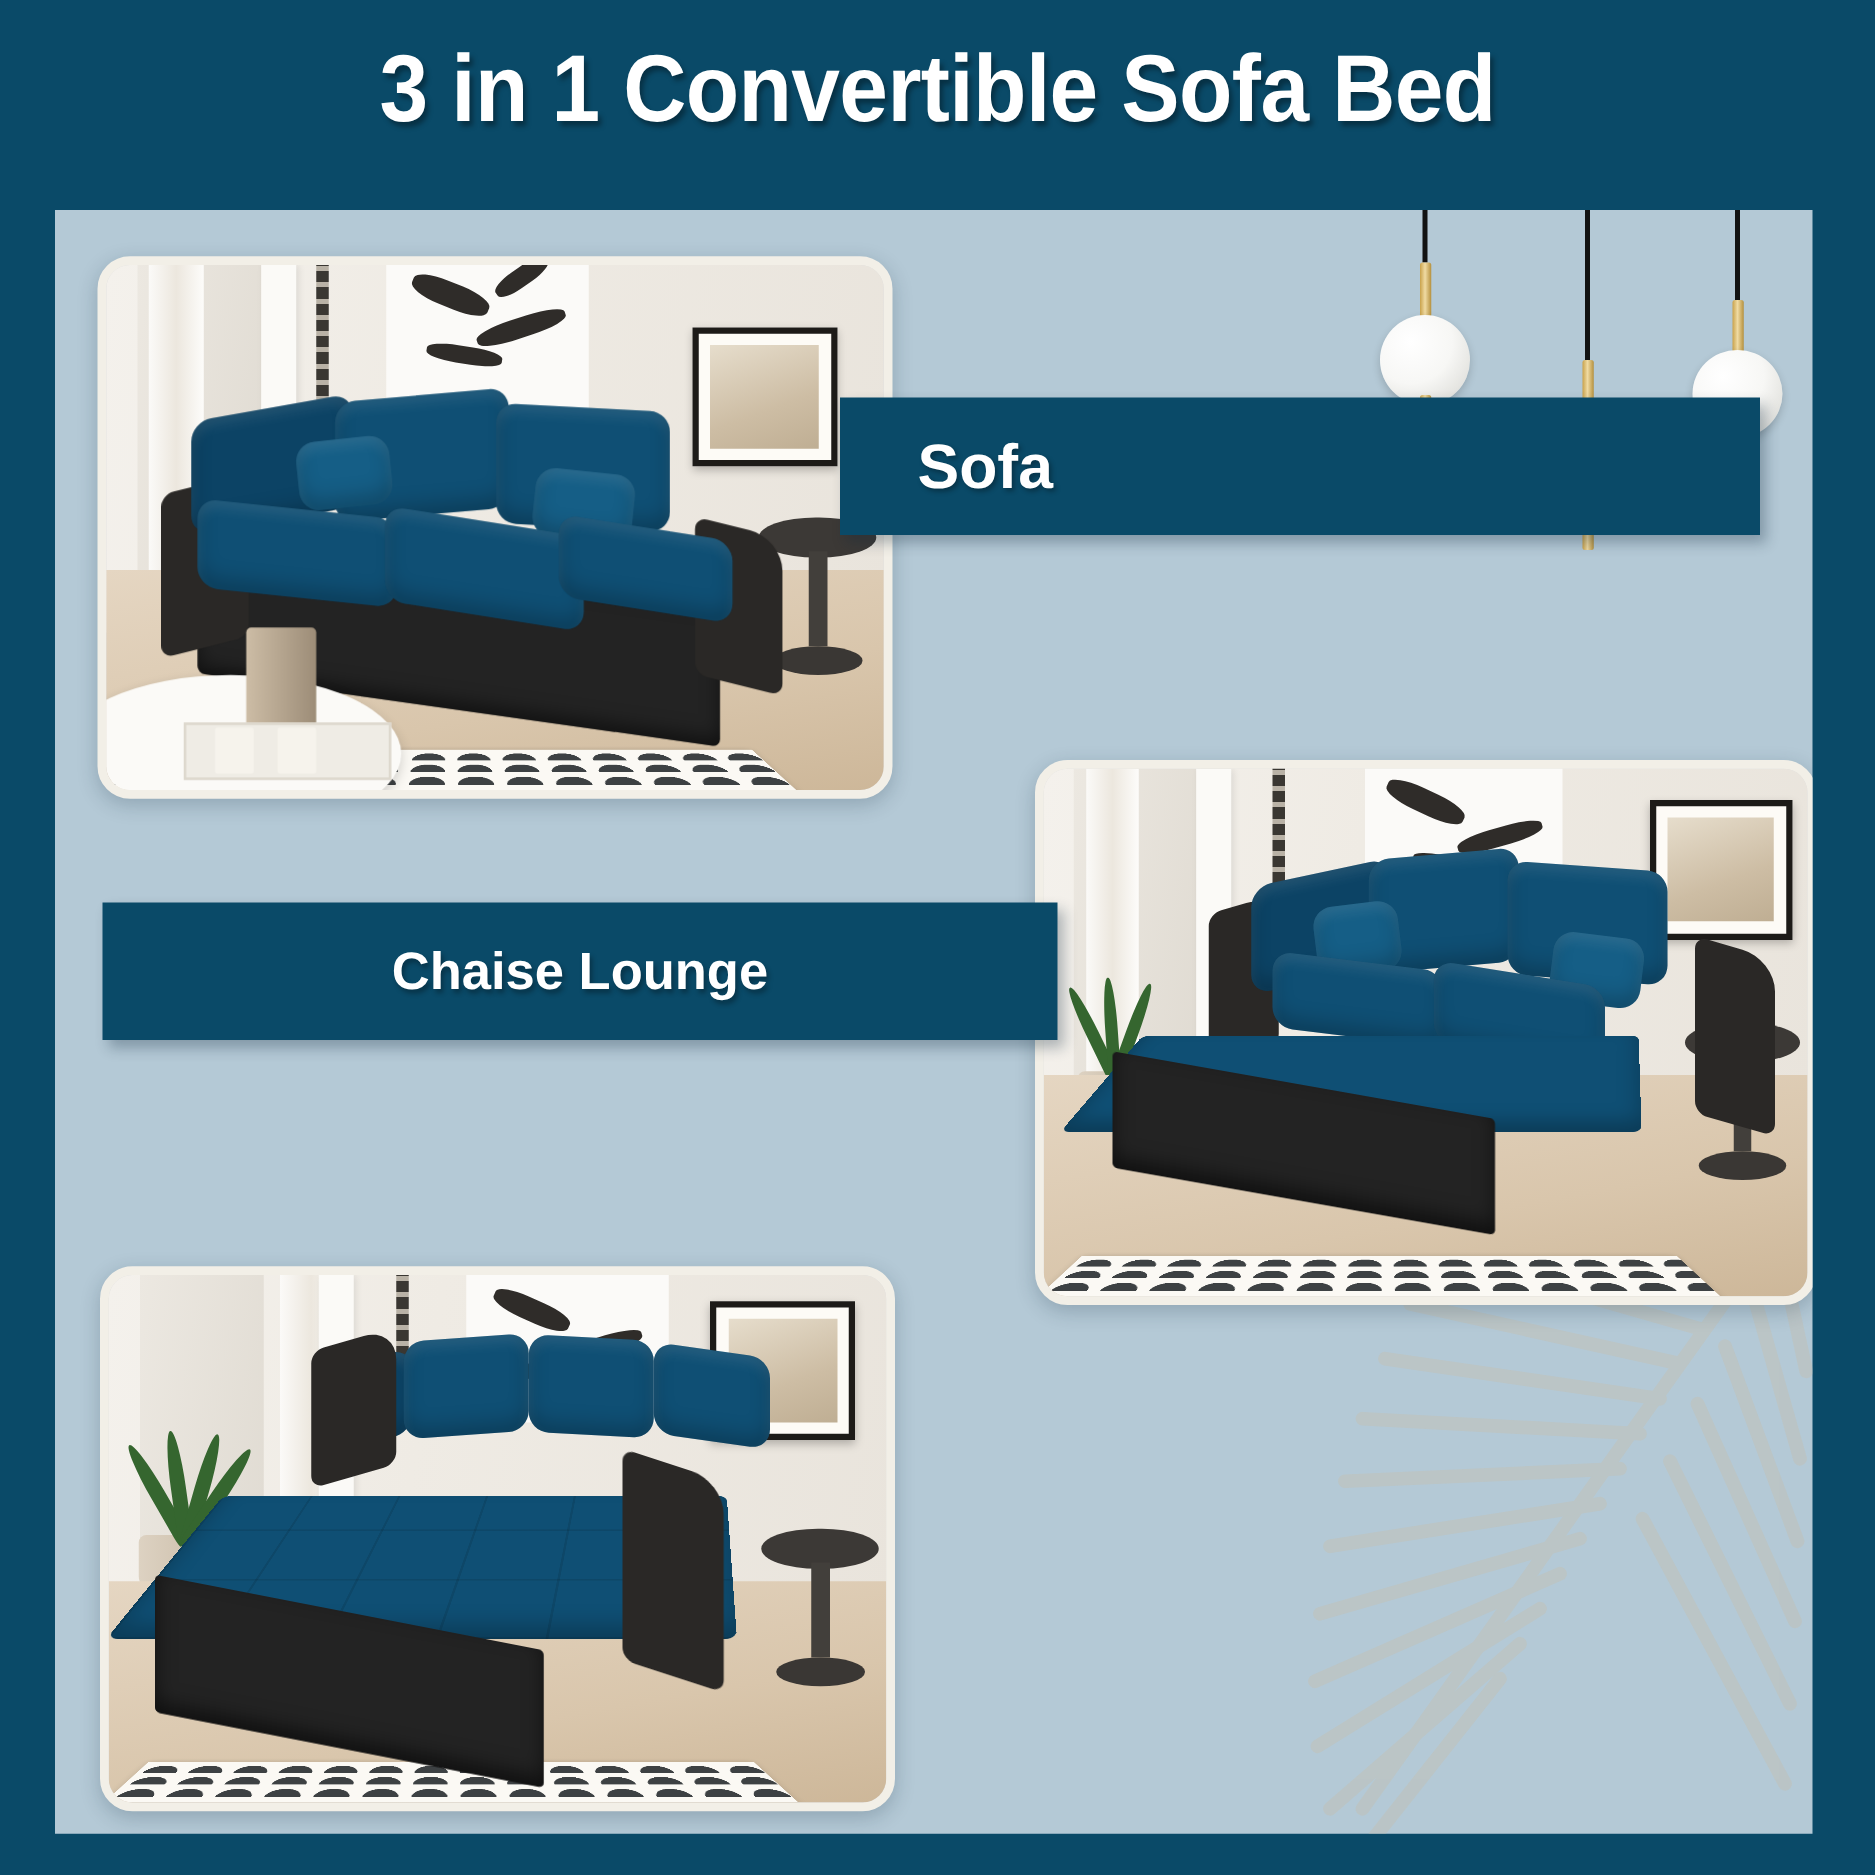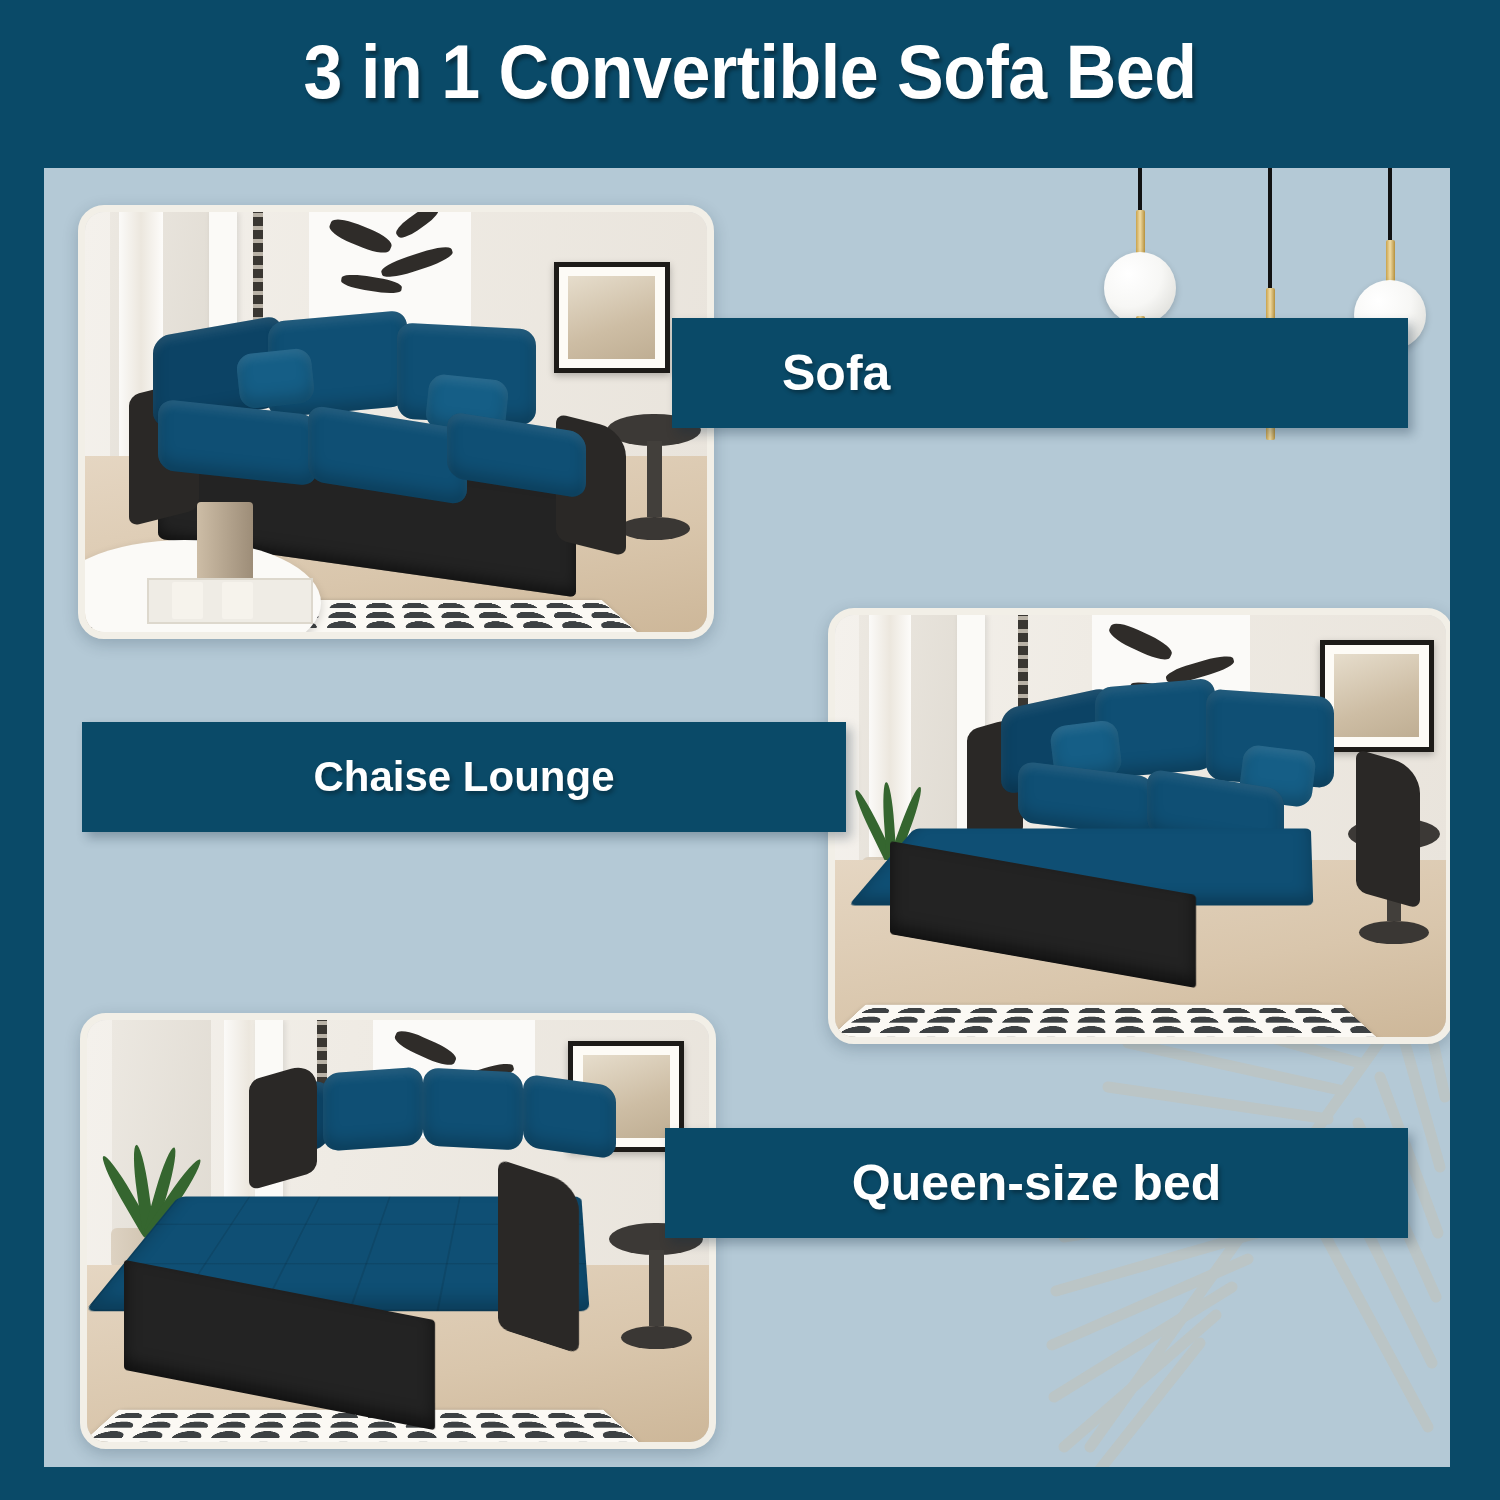--- a/index.html
+++ b/index.html
@@ -114,21 +114,21 @@
     position:absolute;background:#0a4a68;
     box-shadow:5px 6px 10px rgba(18,40,58,0.30);
     display:flex;align-items:center;
   }
   .bar span{
     color:#ffffff;font-weight:bold;
     font-family:"Liberation Sans","DejaVu Sans",sans-serif;
     text-shadow:2px 3px 4px rgba(0,0,0,0.32);
     white-space:nowrap;
   }
-  .bar-sofa{left:628px;top:150px;width:736px;height:110px;padding-left:110px;box-sizing:border-box;}
+  .bar-sofa{left:628px;top:150px;width:736px;height:110px;padding-left:62px;box-sizing:border-box;}
   .bar-sofa span{font-size:50px;}
   .bar-chaise{left:38px;top:554px;width:764px;height:110px;justify-content:center;}
   .bar-chaise span{font-size:42px;}
   .bar-queen{left:621px;top:960px;width:743px;height:110px;justify-content:center;}
   .bar-queen span{font-size:50px;}
 
   
   .pendants{position:absolute;left:1000px;top:0px;width:406px;height:300px;}
   .pend{position:absolute;}
   .pend .cord{position:absolute;left:50%;top:0;width:4px;margin-left:-2px;background:#121212;}
@@ -349,18 +349,15 @@
         <div class="stem2" style="top:174px;height:48px;"></div>
       </div>
     </div>
 
     <div class="bar bar-sofa">
       <span>Sofa</span>
     </div>
     <div class="bar bar-chaise">
       <span>Chaise Lounge</span>
     </div>
-    <div class="bar bar-queen">
-      <span>Queen-size bed</span>
-    </div>
 
   </div>
 </div>
 
 </body></html>

